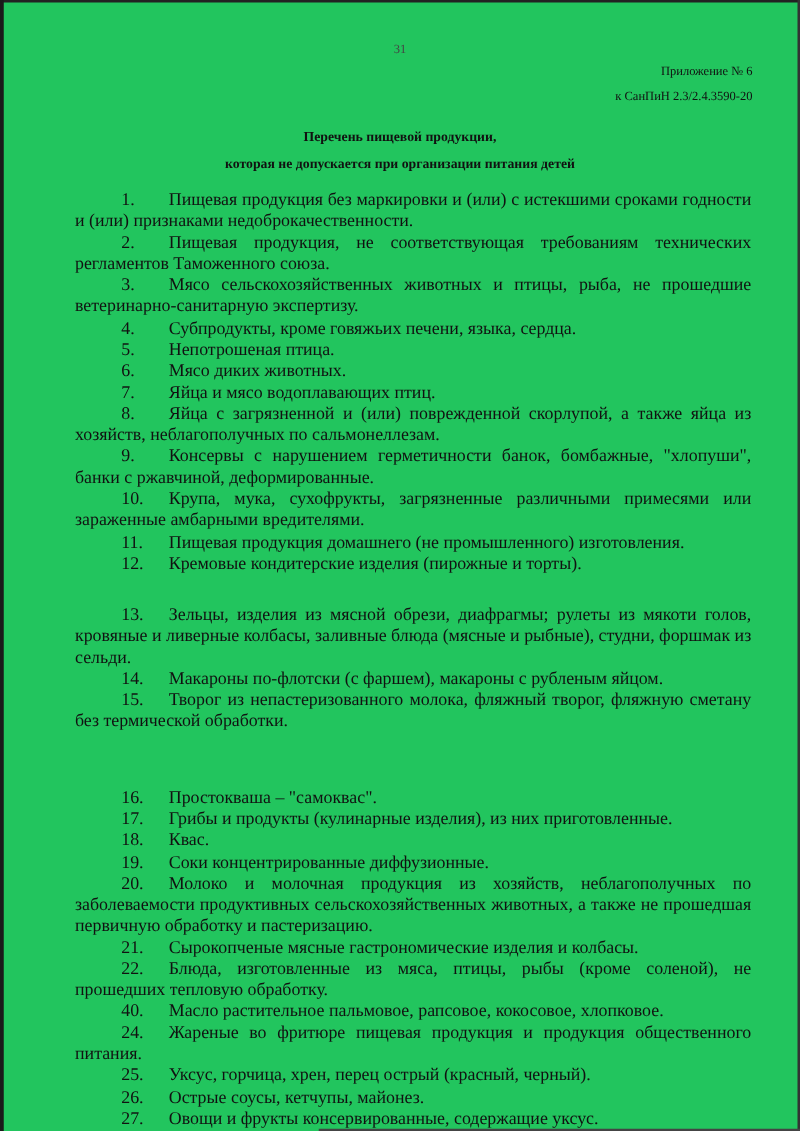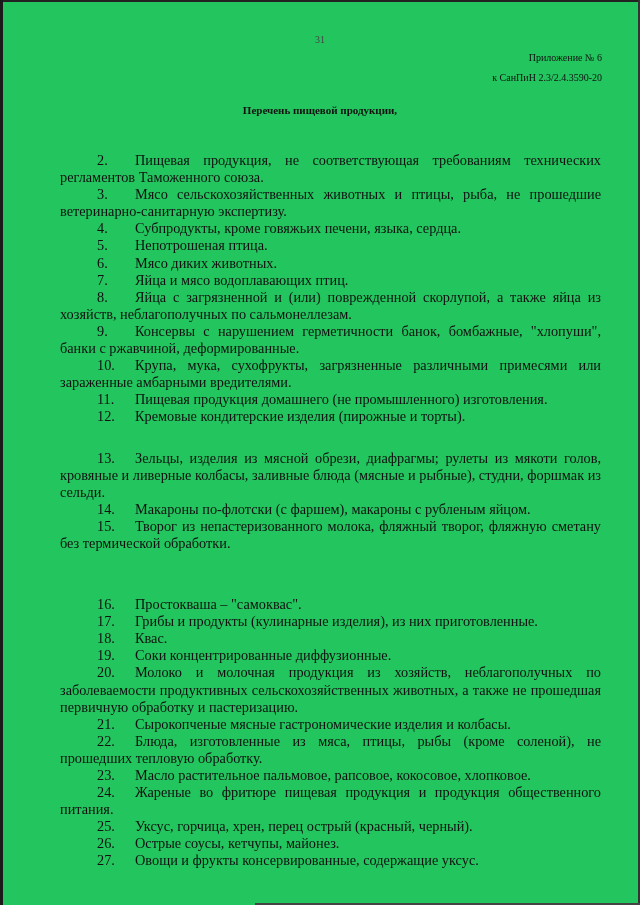--- a/index.html
+++ b/index.html
@@ -45,23 +45,25 @@
 
   <div class="page-num">31</div>
 
   <div class="appendix">
     <div>Приложение № 6</div>
     <div>к СанПиН 2.3/2.4.3590-20</div>
   </div>
 
   <div class="title">
     <div>Перечень пищевой продукции,</div>
+    <div>которая не допускается при организации питания детей</div>
   </div>
 
   <div class="list" id="item-list" style="left: 60px; width: 541px;">
+      <p class="item"><span class="num" style="padding-left: 37px; width: 38px; margin-left: 0px;">1.</span><span class="txt">Пищевая продукция без маркировки и (или) с истекшими сроками годности и (или) признаками недоброкачественности.</span></p>
       <p class="item"><span class="num" style="padding-left: 37px; width: 38px; margin-left: 0px;">2.</span><span class="txt">Пищевая продукция, не соответствующая требованиям технических регламентов Таможенного союза.</span></p>
       <p class="item"><span class="num" style="padding-left: 37px; width: 38px; margin-left: 0px;">3.</span><span class="txt">Мясо сельскохозяйственных животных и птицы, рыба, не прошедшие ветеринарно-санитарную экспертизу.</span></p>
       <p class="item"><span class="num" style="padding-left: 37px; width: 38px; margin-left: 0px;">4.</span><span class="txt">Субпродукты, кроме говяжьих печени, языка, сердца.</span></p>
       <p class="item"><span class="num" style="padding-left: 37px; width: 38px; margin-left: 0px;">5.</span><span class="txt">Непотрошеная птица.</span></p>
       <p class="item"><span class="num" style="padding-left: 37px; width: 38px; margin-left: 0px;">6.</span><span class="txt">Мясо диких животных.</span></p>
       <p class="item"><span class="num" style="padding-left: 37px; width: 38px; margin-left: 0px;">7.</span><span class="txt">Яйца и мясо водоплавающих птиц.</span></p>
       <p class="item"><span class="num" style="padding-left: 37px; width: 38px; margin-left: 0px;">8.</span><span class="txt">Яйца с загрязненной и (или) поврежденной скорлупой, а также яйца из хозяйств, неблагополучных по сальмонеллезам.</span></p>
       <p class="item"><span class="num" style="padding-left: 37px; width: 38px; margin-left: 0px;">9.</span><span class="txt">Консервы с нарушением герметичности банок, бомбажные, "хлопуши", банки с ржавчиной, деформированные.</span></p>
       <p class="item"><span class="num" style="padding-left: 37px; width: 38px; margin-left: 0px;">10.</span><span class="txt">Крупа, мука, сухофрукты, загрязненные различными примесями или зараженные амбарными вредителями.</span></p>
       <p class="item"><span class="num" style="padding-left: 37px; width: 38px; margin-left: 0px;">11.</span><span class="txt">Пищевая продукция домашнего (не промышленного) изготовления.</span></p>
@@ -69,19 +71,19 @@
       <p class="item"><span class="num" style="padding-left: 37px; width: 38px; margin-left: 0px; margin-top: 24px;">13.</span><span class="txt">Зельцы, изделия из мясной обрези, диафрагмы; рулеты из мякоти голов, кровяные и ливерные колбасы, заливные блюда (мясные и рыбные), студни, форшмак из сельди.</span></p>
       <p class="item"><span class="num" style="padding-left: 37px; width: 38px; margin-left: 0px;">14.</span><span class="txt">Макароны по-флотски (с фаршем), макароны с рубленым яйцом.</span></p>
       <p class="item"><span class="num" style="padding-left: 37px; width: 38px; margin-left: 0px;">15.</span><span class="txt">Творог из непастеризованного молока, фляжный творог, фляжную сметану без термической обработки.</span></p>
       <p class="item"><span class="num" style="padding-left: 37px; width: 38px; margin-left: 0px; margin-top: 44px;">16.</span><span class="txt">Простокваша – "самоквас".</span></p>
       <p class="item"><span class="num" style="padding-left: 37px; width: 38px; margin-left: 0px;">17.</span><span class="txt">Грибы и продукты (кулинарные изделия), из них приготовленные.</span></p>
       <p class="item"><span class="num" style="padding-left: 37px; width: 38px; margin-left: 0px;">18.</span><span class="txt">Квас.</span></p>
       <p class="item"><span class="num" style="padding-left: 37px; width: 38px; margin-left: 0px;">19.</span><span class="txt">Соки концентрированные диффузионные.</span></p>
       <p class="item"><span class="num" style="padding-left: 37px; width: 38px; margin-left: 0px;">20.</span><span class="txt">Молоко и молочная продукция из хозяйств, неблагополучных по заболеваемости продуктивных сельскохозяйственных животных, а также не прошедшая первичную обработку и пастеризацию.</span></p>
       <p class="item"><span class="num" style="padding-left: 37px; width: 38px; margin-left: 0px;">21.</span><span class="txt">Сырокопченые мясные гастрономические изделия и колбасы.</span></p>
       <p class="item"><span class="num" style="padding-left: 37px; width: 38px; margin-left: 0px;">22.</span><span class="txt">Блюда, изготовленные из мяса, птицы, рыбы (кроме соленой), не прошедших тепловую обработку.</span></p>
-      <p class="item"><span class="num" style="padding-left: 37px; width: 38px; margin-left: 0px;">23.</span><span class="txt">Масло растительное пальмовое, рапсовое, кокосовое, хлопковое.</span></p>
+      <p class="item"><span class="num" style="padding-left: 37px; width: 38px; margin-left: 0px;">40.</span><span class="txt">Масло растительное пальмовое, рапсовое, кокосовое, хлопковое.</span></p>
       <p class="item"><span class="num" style="padding-left: 37px; width: 38px; margin-left: 0px;">24.</span><span class="txt">Жареные во фритюре пищевая продукция и продукция общественного питания.</span></p>
       <p class="item"><span class="num" style="padding-left: 37px; width: 38px; margin-left: 0px;">25.</span><span class="txt">Уксус, горчица, хрен, перец острый (красный, черный).</span></p>
       <p class="item"><span class="num" style="padding-left: 37px; width: 38px; margin-left: 0px;">26.</span><span class="txt">Острые соусы, кетчупы, майонез.</span></p>
       <p class="item"><span class="num" style="padding-left: 37px; width: 38px; margin-left: 0px;">27.</span><span class="txt">Овощи и фрукты консервированные, содержащие уксус.</span></p>
     </div>
 </div>
 
 </body></html>

